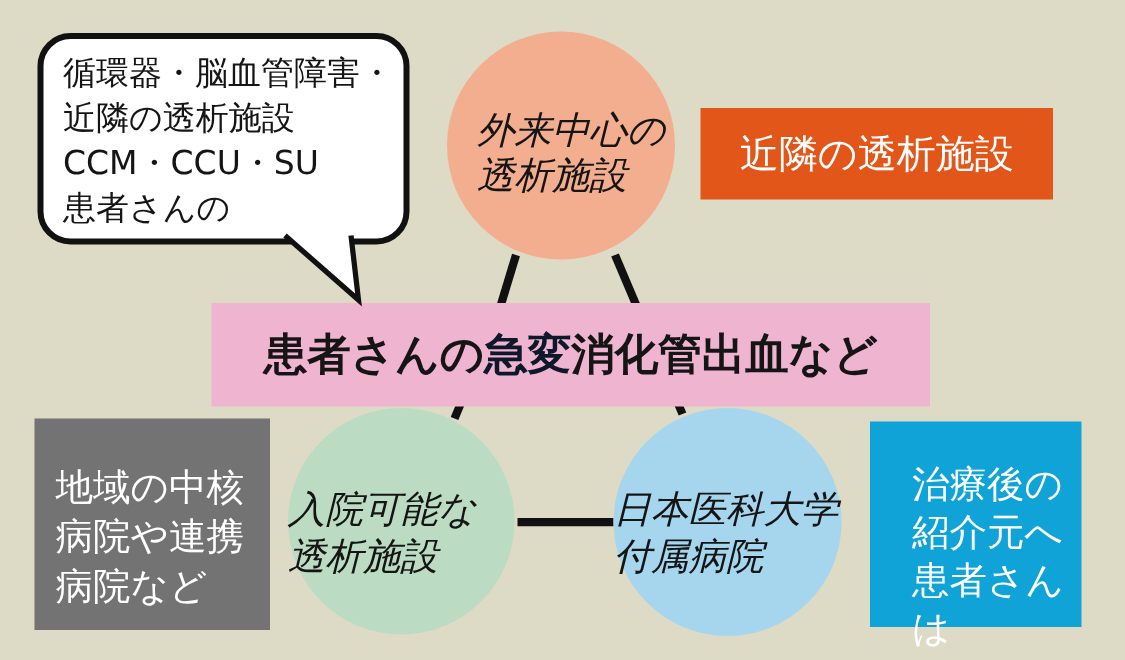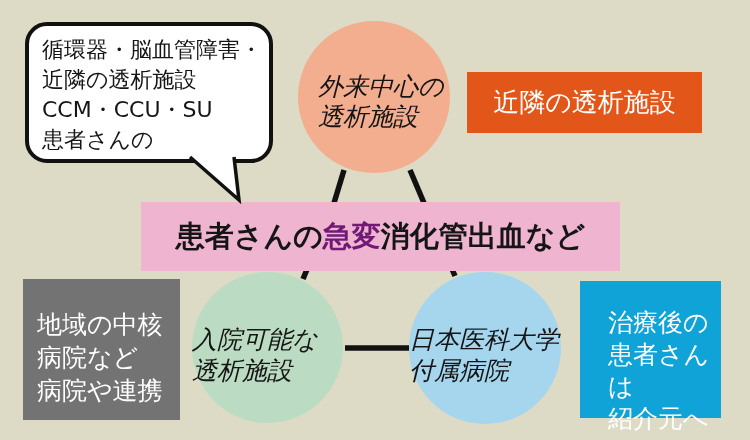--- a/index.html
+++ b/index.html
@@ -64,38 +64,38 @@
     <div class="nl">透析施設</div>
   </div>
 
   <div class="node" id="node-university" style="background: rgb(165, 214, 238);">
     <div class="nl">日本医科大学</div>
     <div class="nl">付属病院</div>
   </div>
 
   <div id="banner" style="background: rgb(239, 180, 208);">
     <span>患者さんの</span>
-      <span style="color: #701a75;">急変</span>
+      <span style="color: #0f172a;">急変</span>
       <span>消化管出血など</span>
   </div>
 
   <div class="side-label" id="label-neighbor" style="background: rgb(226, 86, 25);">
     <span>近隣の透析施設</span>
   </div>
 
   <div class="side-label" id="label-regional" style="background: #737373;">
     <div>地域の中核</div>
+    <div>病院や連携</div>
     <div>病院など</div>
-    <div>病院や連携</div>
   </div>
 
   <div class="side-label" id="label-referral" style="background: rgb(15, 163, 215);">
     <div>治療後の</div>
+    <div>紹介元へ</div>
     <div>患者さんは</div>
-    <div>紹介元へ</div>
   </div>
 
   <div id="callout">
     <div>循環器・脳血管障害・</div>
     <div>近隣の透析施設</div>
     <div>CCM・CCU・SU</div>
     <div>患者さんの</div>
   </div>
   <svg class="overlay">
     <path id="callout-tail-path" d="M 190,157 L 239,200 L 234,157"></path>

